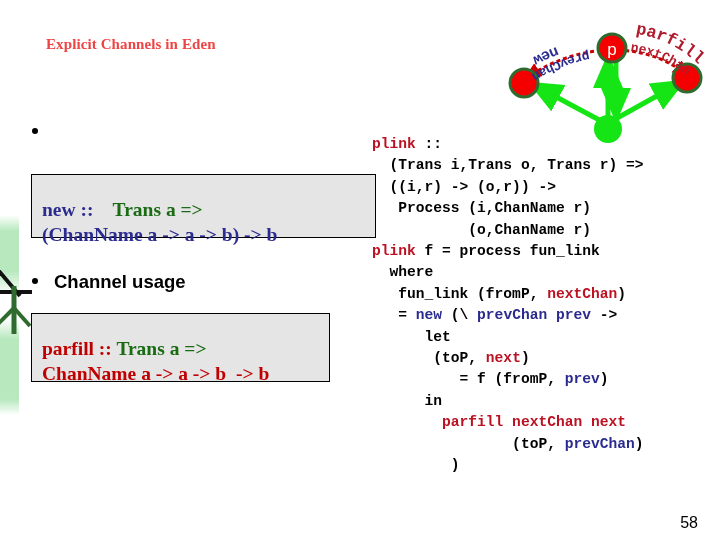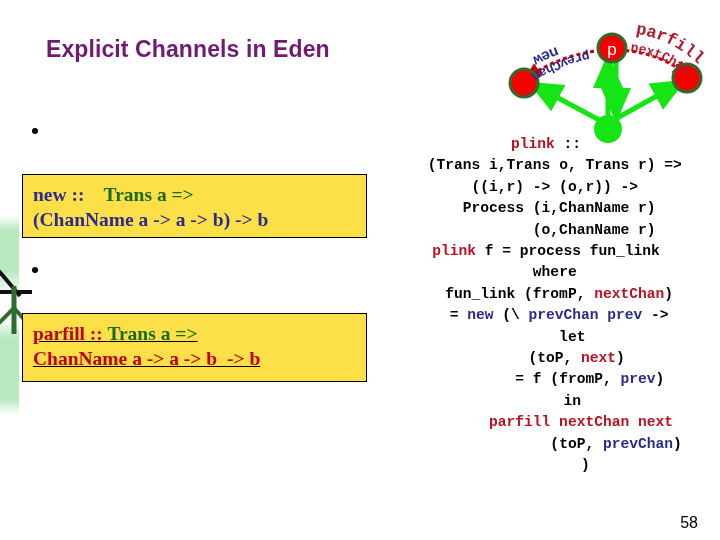--- a/index.html
+++ b/index.html
@@ -38,24 +38,24 @@
     top: 252px;
     width: 54px;
     height: 82px;
   }
 
   
   .slide-title {
     position: absolute;
     left: 46px;
     top: 36px;
-    font-family: Liberation Sans, sans-serif;
-    font-size: 23px;
-    font-weight: bold;
-    color: #701a75;
+    font-family: Liberation Serif, serif;
+    font-size: 15px;
+    font-weight: bold;
+    color: #ef4444;
     letter-spacing: 0.1px;
     white-space: nowrap;
   }
 
   
   .diagram {
     position: absolute;
     left: 490px;
     top: 2px;
     width: 230px;
@@ -85,50 +85,50 @@
     font-weight: bold;
     color: #000000;
   }
   #bullet-generation { left: 32px; top: 132px; }
   #bullet-usage      { left: 32px; top: 271px; }
 
   
   .sig-box {
     position: absolute;
     border: 1px solid #000000;
-    background: #fde047;
+    background: #e5e5e5;
     box-sizing: border-box;
     font-family: "Liberation Serif", serif;
     font-weight: bold;
     font-size: 19.5px;
     line-height: 25px;
-    padding: 7px 8px 8px 10px;
+    padding: 22px 8px 8px 10px;
     white-space: pre;
+    margin-left: 9px;
   }
   #box-new    { left: 22px; top: 174px; width: 345px; height: 64px; }
-  #box-parfill{ left: 22px; top: 313px; width: 345px; height: 69px; text-decoration: underline; }
+  #box-parfill{ left: 22px; top: 313px; width: 299px; height: 69px; }
 
   .c-navy  { color: #2b2b8f; }
   .c-green { color: #1a6b14; }
   .c-red   { color: #c00000; }
 
   
   .code-block {
     position: absolute;
     left: 372px;
     top: 134px;
     width: 348px;
     font-family: "Liberation Mono", monospace;
     font-size: 14.6px;
     line-height: 21.4px;
     font-weight: bold;
     color: #000000;
     white-space: pre;
     letter-spacing: 0px;
-    text-align: center;
   }
   .code-line { white-space: pre; }
   .tok-red  { color: #bb1122; }
   .tok-blue { color: #2b2b8f; }
   .tok-black{ color: #000000; }
 
   
   .page-number {
     position: absolute;
     right: 22px;
@@ -199,20 +199,21 @@
 
 <div class="bullet-row" id="bullet-generation">
   <span class="bullet-dot"></span>
 </div>
 
 <div class="sig-box" id="box-new"><span class="c-navy">new ::</span><span class="c-navy">    </span><span class="c-green">Trans a =&gt;</span>
 <span class="c-navy">(ChanName a -&gt; a -&gt; b) -&gt; b</span></div>
 
 <div class="bullet-row" id="bullet-usage">
   <span class="bullet-dot"></span>
+  <span class="bullet-text">Channel usage</span>
 </div>
 
 <div class="sig-box" id="box-parfill"><span class="c-red">parfill :: </span><span class="c-green">Trans a =&gt;</span>
 <span class="c-red">ChanName a -&gt; a -&gt; b  -&gt; b</span></div>
 
 <div class="code-block" id="code-block"><div class="code-line"><span class="tok-red">plink</span><span class="tok-black"> ::</span></div><div class="code-line"><span class="tok-black">  (Trans i,Trans o, Trans r) =&gt;</span></div><div class="code-line"><span class="tok-black">  ((i,r) -&gt; (o,r)) -&gt;</span></div><div class="code-line"><span class="tok-black">   Process (i,ChanName r)</span></div><div class="code-line"><span class="tok-black">           (o,ChanName r)</span></div><div class="code-line"><span class="tok-red">plink</span><span class="tok-black"> f = process fun_link</span></div><div class="code-line"><span class="tok-black">  where</span></div><div class="code-line"><span class="tok-black">   fun_link (fromP, </span><span class="tok-red">nextChan</span><span class="tok-black">)</span></div><div class="code-line"><span class="tok-black">   = </span><span class="tok-blue">new</span><span class="tok-black"> (\ </span><span class="tok-blue">prevChan prev</span><span class="tok-black"> -&gt;</span></div><div class="code-line"><span class="tok-black">      let</span></div><div class="code-line"><span class="tok-black">       (toP, </span><span class="tok-red">next</span><span class="tok-black">)</span></div><div class="code-line"><span class="tok-black">          = f (fromP, </span><span class="tok-blue">prev</span><span class="tok-black">)</span></div><div class="code-line"><span class="tok-black">      in</span></div><div class="code-line"><span class="tok-black">        </span><span class="tok-red">parfill nextChan next</span></div><div class="code-line"><span class="tok-black">                (toP, </span><span class="tok-blue">prevChan</span><span class="tok-black">)</span></div><div class="code-line"><span class="tok-black">         )</span></div></div>
 
 <div class="page-number">58</div>
 
 </body></html>

